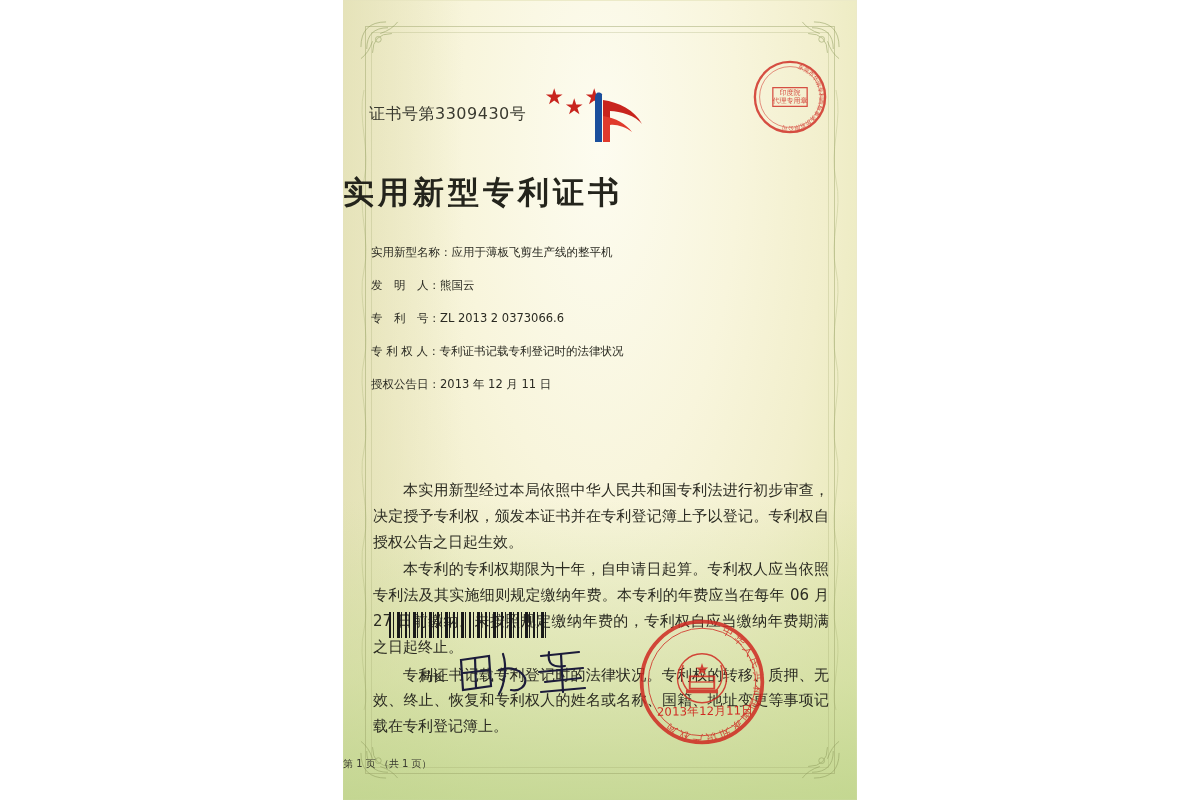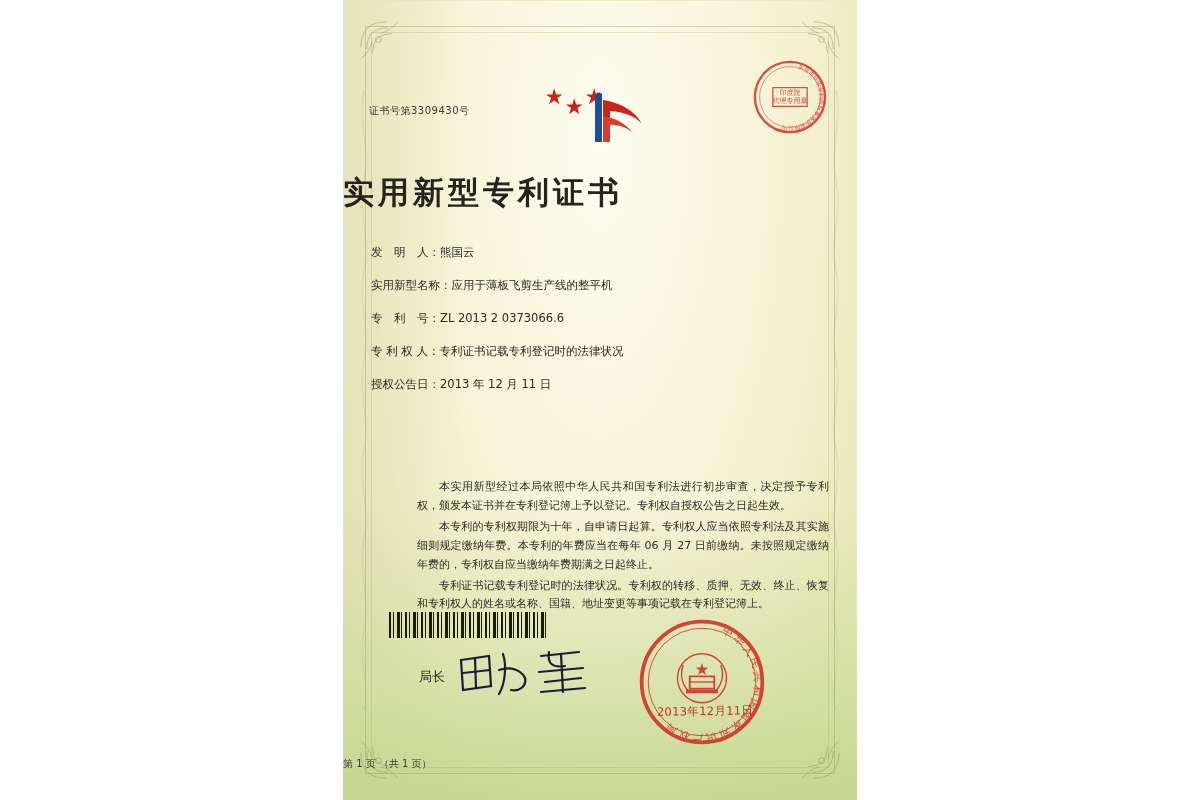--- a/index.html
+++ b/index.html
@@ -60,21 +60,21 @@
 
   .edge-pattern {
     position: absolute; pointer-events: none; opacity: .35;
   }
   .edge-left { left: 12px; top: 90px; width: 18px; height: 620px; }
   .edge-right { right: 12px; top: 90px; width: 18px; height: 620px; }
 
   
   .cert-no {
     position: absolute; left: 26px; top: 104px;
-    font-size: 10px; color: #3a3a30; letter-spacing: .5px;
+    font-size: 16px; color: #3a3a30; letter-spacing: .5px;
     font-family: "DejaVu Sans", sans-serif;
   }
   .emblem {
     position: absolute; left: 50%; top: 80px; transform: translateX(-50%);
     width: 120px; height: 72px;
   }
   .emblem svg { width: 100%; height: 100%; display:block; }
 
   .main-title {
     position: absolute; left: 0; right: 0; top: 172px;
@@ -90,24 +90,23 @@
   .field-row {
     font-size: 11.5px; color: #2a2a22; margin-bottom: 18px;
     font-family: "DejaVu Sans", sans-serif;
     white-space: nowrap;
   }
   .field-label { display: inline-block; }
   .field-value { display: inline-block; }
 
   .body-text {
     position: absolute; left: 30px; right: 28px; top: 478px;
-    font-size: 11px; line-height: 1.72; color: #2b2b22;
+    font-size: 15px; line-height: 1.72; color: #2b2b22;
     text-align: justify;
     font-family: "DejaVu Sans", sans-serif;
-    padding-left: 44px;
   }
   .body-text p { margin: 0 0 2px 0; text-indent: 2em; }
 
   
   .barcode {
     position: absolute; left: 46px; top: 612px; width: 160px; height: 26px;
     background:
       repeating-linear-gradient(to right,
         #1a1a1a 0px, #1a1a1a 2px, transparent 2px, transparent 4px,
         #1a1a1a 4px, #1a1a1a 5px, transparent 5px, transparent 8px,
@@ -259,24 +258,24 @@
             <textPath href="#smallarc" startOffset="4%">东莞市华南专利商标事务所有限公司</textPath>
           </text>
         </g>
       </svg>
     </div>
 
     <div class="main-title">实用新型专利证书</div>
 
     <div class="fields">
       <div class="field-row">
+        <span class="field-label">实用新型名称：</span><span class="field-value">应用于薄板飞剪生产线的整平机</span>
+      </div>
+      <div class="field-row">
         <span class="field-label">发　明　人：</span><span class="field-value">熊国云</span>
-      </div>
-      <div class="field-row">
-        <span class="field-label">实用新型名称：</span><span class="field-value">应用于薄板飞剪生产线的整平机</span>
       </div>
       <div class="field-row">
         <span class="field-label">专　利　号：</span><span class="field-value">ZL 2013 2 0373066.6</span>
       </div>
       <div class="field-row">
         <span class="field-label">专 利 权 人：</span><span class="field-value">专利证书记载专利登记时的法律状况</span>
       </div>
       <div class="field-row">
         <span class="field-label">授权公告日：</span><span class="field-value">2013 年 12 月 11 日</span>
       </div>

